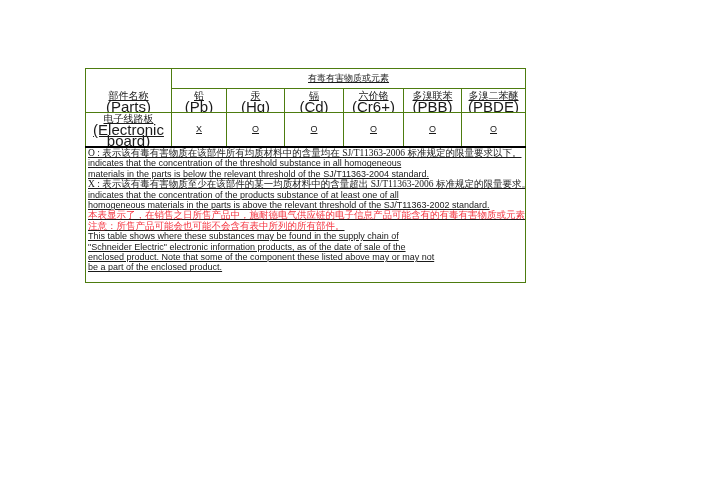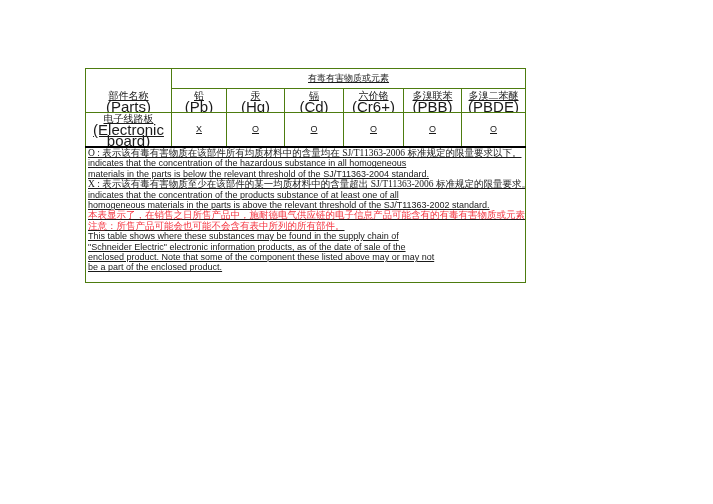--- a/index.html
+++ b/index.html
@@ -150,21 +150,21 @@
       <td class="val-cell">X</td>
       <td class="val-cell">O</td>
       <td class="val-cell">O</td>
       <td class="val-cell">O</td>
       <td class="val-cell">O</td>
       <td class="val-cell">O</td>
     </tr>
     <tr>
       <td colspan="7" class="notes-cell">
         <div class="note-line cn">O : 表示该有毒有害物质在该部件所有均质材料中的含量均在 SJ/T11363-2006 标准规定的限量要求以下。</div>
-        <div class="note-line">indicates that the concentration of the hazardous substance in all homogeneous</div>
+        <div class="note-line">indicates that the concentration of the threshold substance in all homogeneous</div>
         <div class="note-line">materials in the parts is below the relevant threshold of the SJ/T11363-2004 standard.</div>
         <div class="note-line cn">X : 表示该有毒有害物质至少在该部件的某一均质材料中的含量超出 SJ/T11363-2006 标准规定的限量要求。</div>
         <div class="note-line">indicates that the concentration of the products substance of at least one of all</div>
         <div class="note-line">homogeneous materials in the parts is above the relevant threshold of the SJ/T11363-2002 standard.</div>
         <div class="note-line cn red">本表显示了，在销售之日所售产品中，施耐德电气供应链的电子信息产品可能含有的有毒有害物质或元素。</div>
         <div class="note-line cn red">注意：所售产品可能会也可能不会含有表中所列的所有部件。</div>
         <div class="note-line">This table shows where these substances may be found in the supply chain of</div>
         <div class="note-line">"Schneider Electric" electronic information products, as of the date of sale of the</div>
         <div class="note-line">enclosed product. Note that some of the component these listed above may or may not</div>
         <div class="note-line">be a part of the enclosed product.</div>

